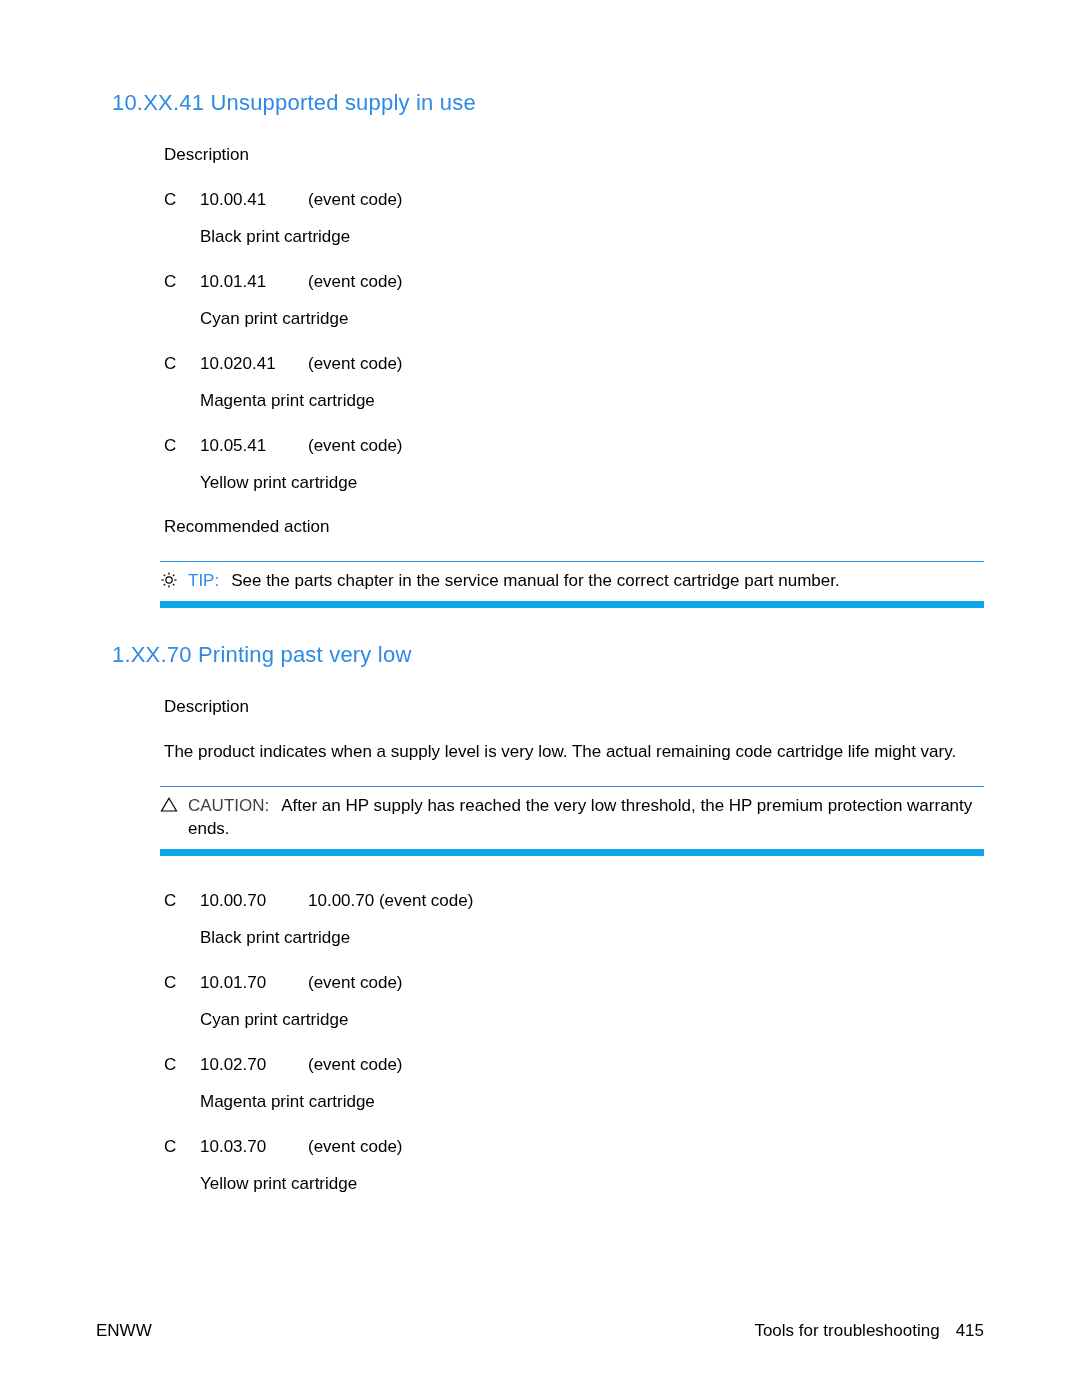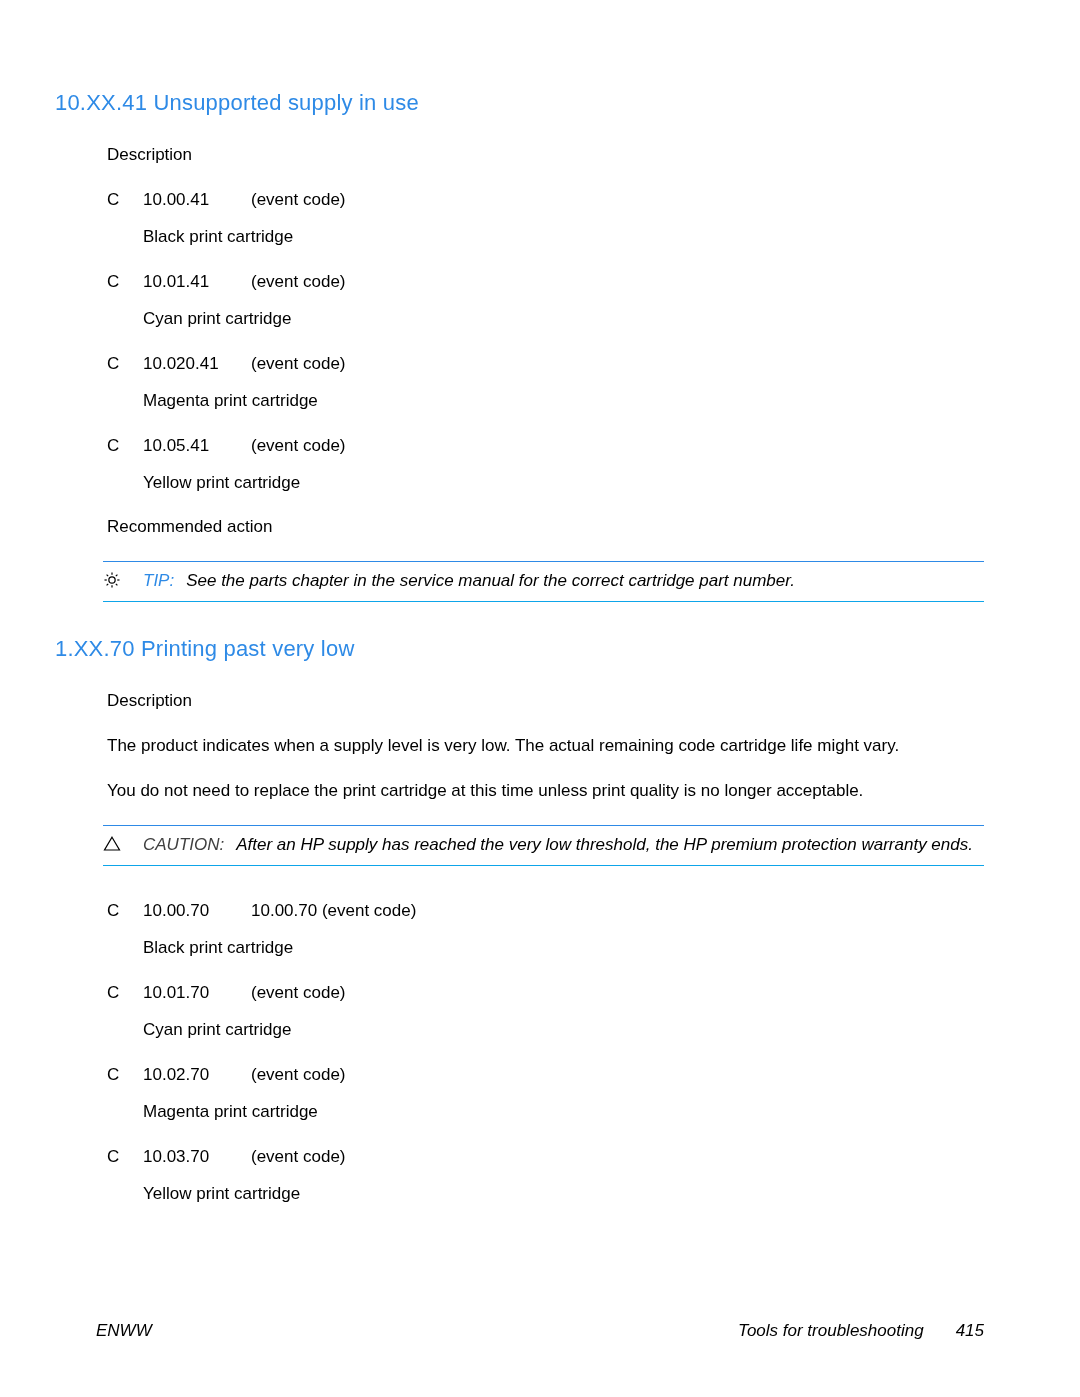--- a/index.html
+++ b/index.html
@@ -6,21 +6,21 @@
     margin: 0;
     padding: 0;
     background: #fff;
     font-family: Arial, Helvetica, sans-serif;
     color: #000;
   }
   .page {
     width: 1080px;
     height: 1397px;
     box-sizing: border-box;
-    padding: 90px 96px 60px 55px;
+    padding: 90px 96px 60px 112px;
     position: relative;
   }
   .section-heading {
     font-size: 22px;
     color: #2e8ae6;
     font-weight: 400;
     margin: 0 0 28px 0;
     letter-spacing: 0.2px;
   }
   .body-block {
@@ -52,29 +52,28 @@
     flex: 0 0 auto;
   }
   .li-ec {
     flex: 0 0 auto;
   }
   .li-desc {
     margin-left: 36px;
   }
   .callout {
     border-top: 1px solid #2e8ae6;
-    border-bottom: 1px solid #0ea5e9;
+    border-bottom: 7px solid #0ea5e9;
     padding: 8px 0 8px 0;
     margin: 0 0 26px 0;
     display: flex;
-    gap: 22px;
+    gap: 10px;
     align-items: flex-start;
     font-size: 17px;
     line-height: 1.35;
-    font-style: italic;
   }
   .callout-icon {
     flex: 0 0 auto;
     width: 18px;
     color: #000;
     margin-top: 1px;
   }
   .callout-icon svg {
     width: 18px;
     height: 18px;
@@ -95,25 +94,24 @@
     margin-bottom: 34px;
   }
   .footer {
     position: absolute;
     left: 96px;
     right: 96px;
     bottom: 56px;
     display: flex;
     justify-content: space-between;
     font-size: 17px;
-    font-style: italic;
   }
   .footer-right {
     display: flex;
-    gap: 32px;
+    gap: 16px;
     margin-left: 22px;
   }
 </style>
 </head>
 <body>
 
 <div class="page">
 
   <h2 class="section-heading">10.XX.41 Unsupported supply in use</h2>
 
@@ -177,21 +175,20 @@
         <span class="callout-label">TIP:</span><span>See the parts chapter in the service manual for the correct cartridge part number.</span>
       </div>
     </div>
   </div>
 
   <h2 class="section-heading">1.XX.70 Printing past very low</h2>
 
   <div class="body-block">
     <p class="para">Description</p>
     <p class="para">The product indicates when a supply level is very low. The actual remaining code cartridge life might vary.</p>
-    <p class="para">You do not need to replace the print cartridge at this time unless print quality is no longer acceptable.</p>
   </div>
 
   <div class="section-block">
     <div class="callout">
       <span class="callout-icon">
         <svg viewBox="0 0 24 24" fill="none" stroke="currentColor" stroke-width="1.6">
           <polygon points="12,3 22,20 2,20"></polygon>
         </svg>
       </span>
       <div class="callout-text">

